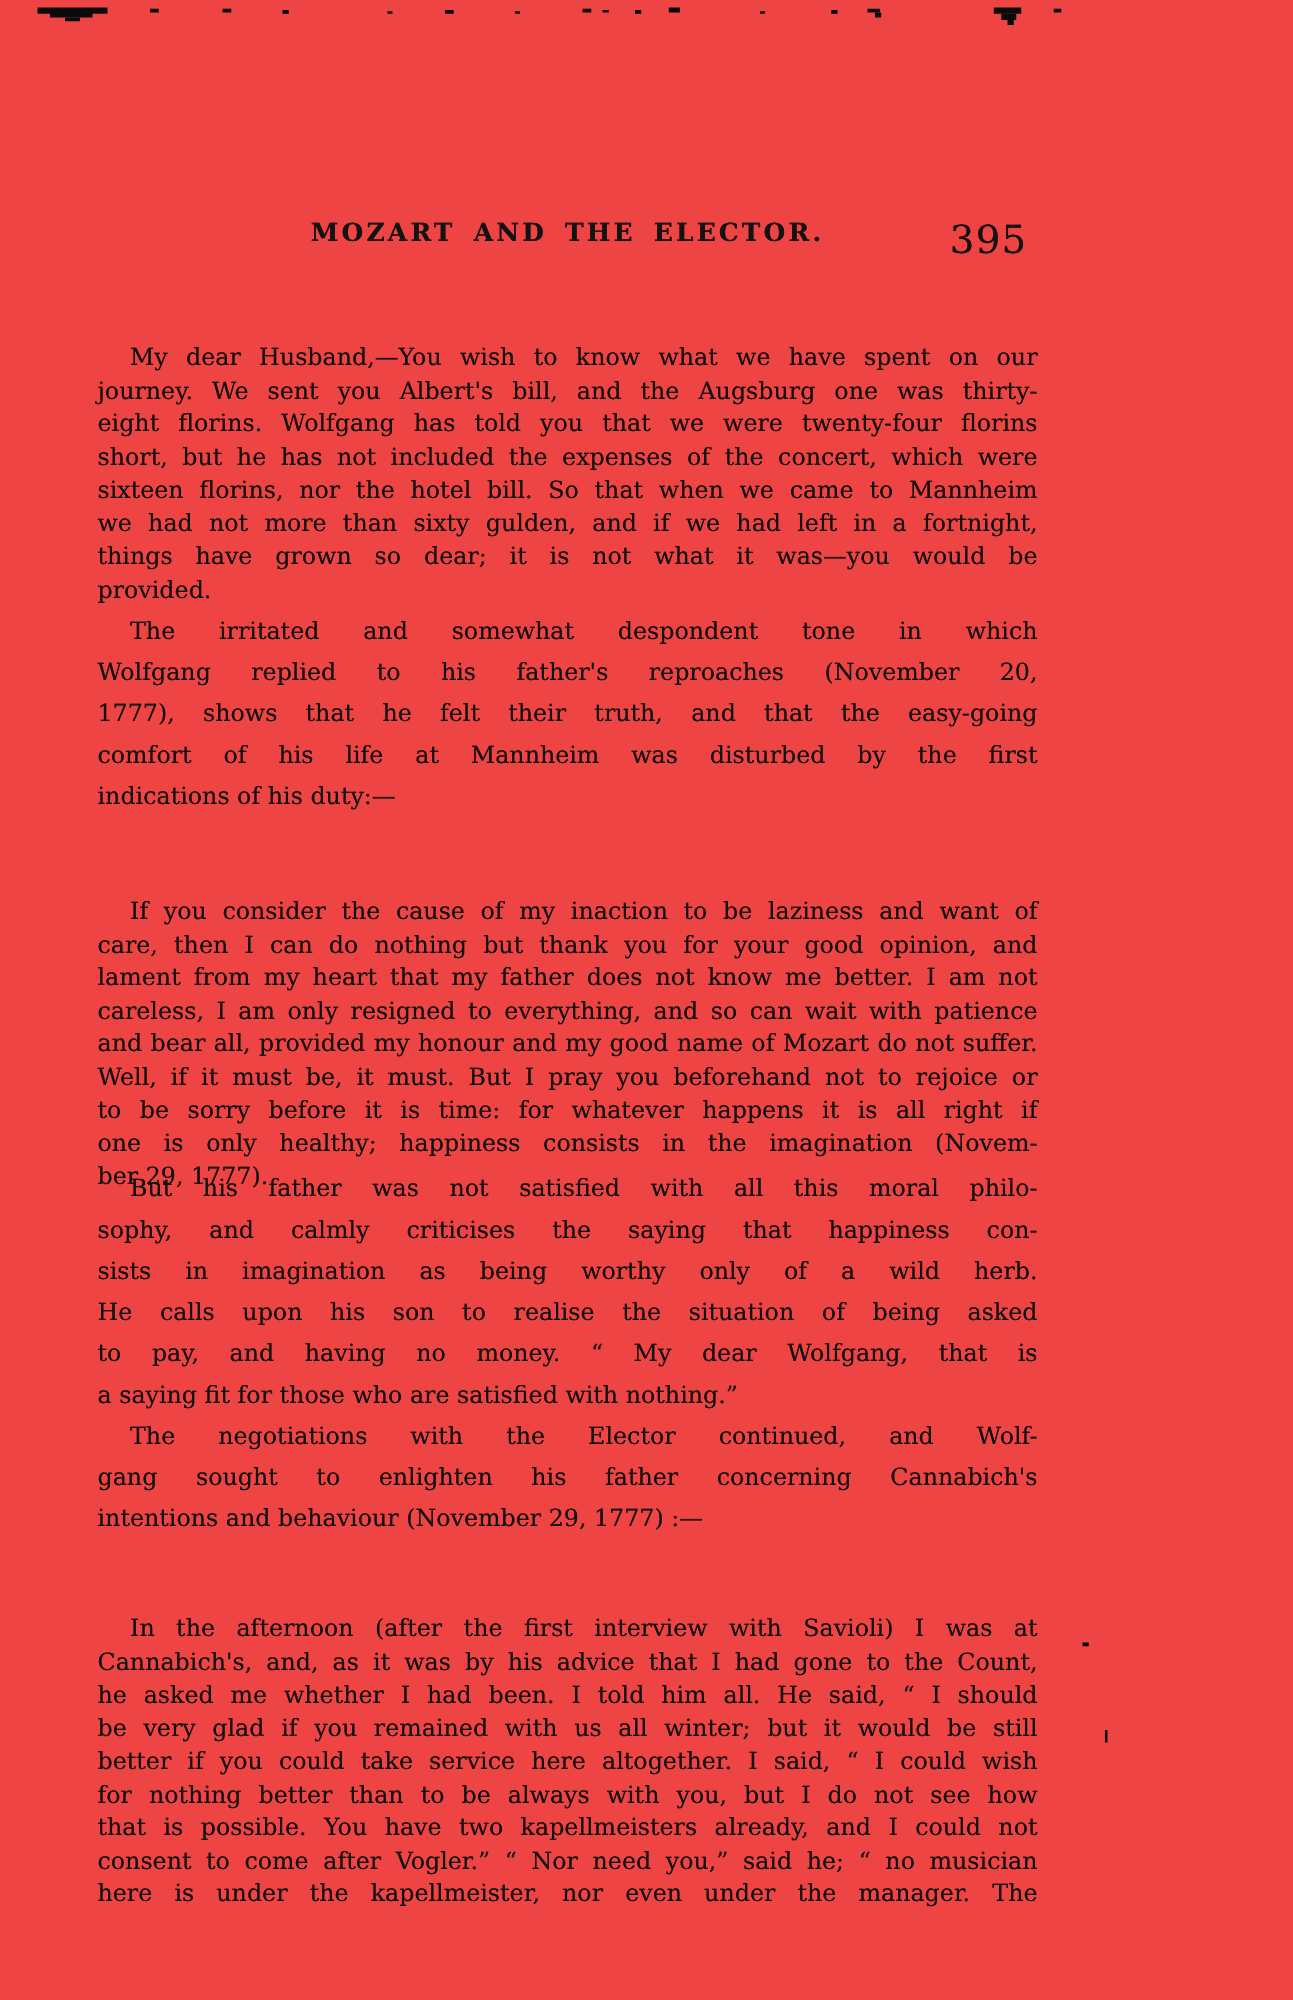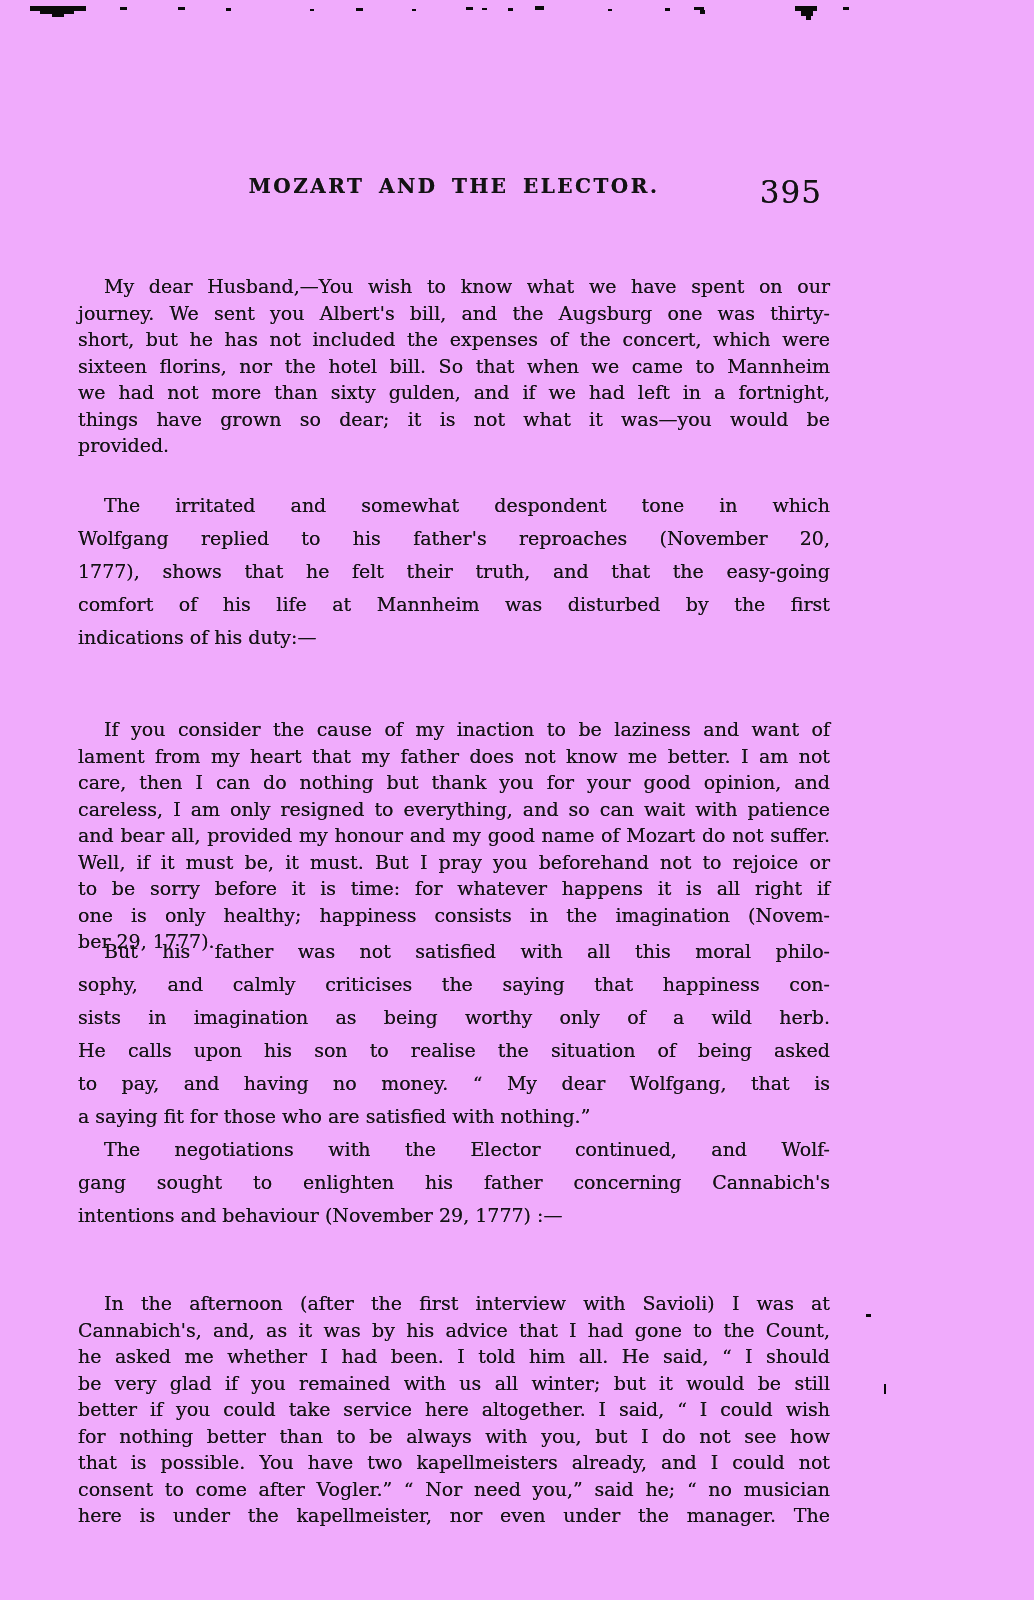--- a/index.html
+++ b/index.html
@@ -1,20 +1,20 @@
 <!DOCTYPE html>
 <html><head>
 <meta charset="utf-8">
 <style>
   html, body { margin: 0; padding: 0; background: #ffffff; }
   .page {
     position: relative;
     width: 1034px;
     height: 1600px;
-    background: #f0abfc;
+    background: #ef4444;
     overflow: hidden;
     font-family: "DejaVu Serif", serif;
     color: #131313;
   }
   .text-col {
     position: absolute;
     left: 78px;
     top: 0;
     width: 752px;
     height: 100%;
@@ -83,37 +83,38 @@
   <div class="text-col">
     <div class="header">
       <span class="running-title">MOZART AND THE ELECTOR.</span>
     </div>
     <span class="page-number">395</span>
 
     <div id="paragraphs">
         <div class="para quote" style="top: 229px;">
           <div class="line first">My dear Husband,—You wish to know what we have spent on our</div>
           <div class="line">journey. We sent you Albert's bill, and the Augsburg one was thirty-</div>
+          <div class="line">eight florins. Wolfgang has told you that we were twenty-four florins</div>
           <div class="line">short, but he has not included the expenses of the concert, which were</div>
           <div class="line">sixteen florins, nor the hotel bill. So that when we came to Mannheim</div>
           <div class="line">we had not more than sixty gulden, and if we had left in a fortnight,</div>
           <div class="line">things have grown so dear; it is not what it was—you would be</div>
           <div class="line last">provided.</div>
         </div>
         <div class="para body" style="top: 489px;">
           <div class="line first">The irritated and somewhat despondent tone in which</div>
           <div class="line">Wolfgang replied to his father's reproaches (November 20,</div>
           <div class="line">1777), shows that he felt their truth, and that the easy-going</div>
           <div class="line">comfort of his life at Mannheim was disturbed by the first</div>
           <div class="line last">indications of his duty:—</div>
         </div>
         <div class="para quote" style="top: 672px;">
           <div class="line first">If you consider the cause of my inaction to be laziness and want of</div>
+          <div class="line">care, then I can do nothing but thank you for your good opinion, and</div>
           <div class="line">lament from my heart that my father does not know me better. I am not</div>
-          <div class="line">care, then I can do nothing but thank you for your good opinion, and</div>
           <div class="line">careless, I am only resigned to everything, and so can wait with patience</div>
           <div class="line">and bear all, provided my honour and my good name of Mozart do not suffer.</div>
           <div class="line">Well, if it must be, it must. But I pray you beforehand not to rejoice or</div>
           <div class="line">to be sorry before it is time: for whatever happens it is all right if</div>
           <div class="line">one is only healthy; happiness consists in the imagination (Novem-</div>
           <div class="line last">ber 29, 1777).</div>
         </div>
         <div class="para body" style="top: 935px;">
           <div class="line first">But his father was not satisfied with all this moral philo-</div>
           <div class="line">sophy, and calmly criticises the saying that happiness con-</div>

